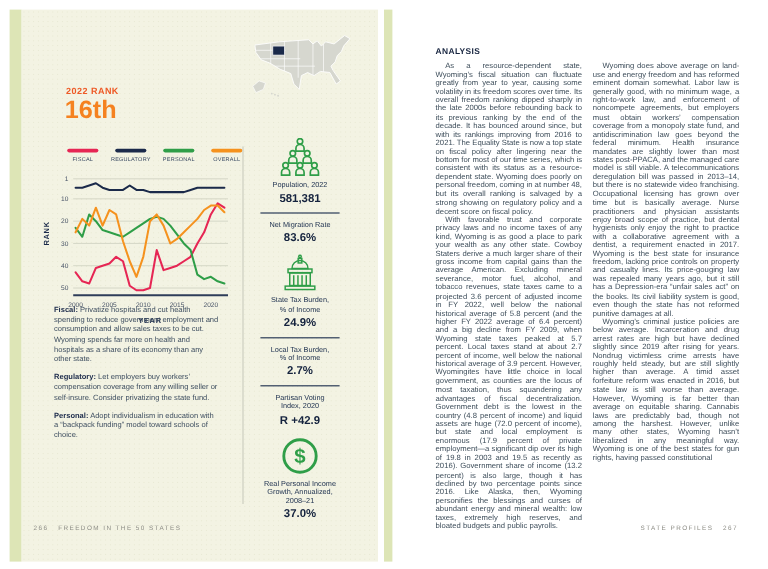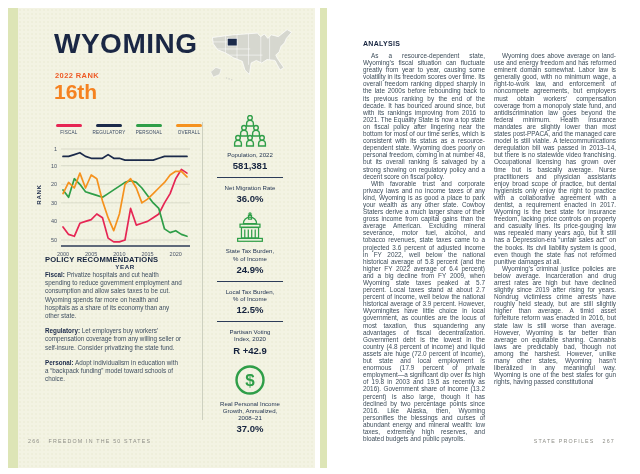--- a/index.html
+++ b/index.html
@@ -53,21 +53,20 @@
   .columns p{margin:0;font-size:6.4px;line-height:7.1px;color:#3d4d5a;
     text-indent:8px;text-align:justify;hyphens:auto;}
   .foot-right{position:absolute;right:17px;top:430px;}
 </style>
 </head>
 <body>
 
 <div class="bar bar-left"></div>
 <div class="cream">
 
-  <div class="title">WYOMING</div>
   <div class="rank-label">2022 RANK</div>
   <div class="rank-value">16th</div>
 
   <svg class="usmap" width="88" height="60" viewBox="0 0 100 64">
     <defs>
       <clipPath id="usclip">
         <path d="M5,11 L28,8 L56,6 L60,10 L64,7 L68,12 L72,8 L80,10 L90,2 L95,5 L89,12 L87,17 L83,21 L81,27 L77,31 L79,35 L86,45 L82,48 L76,37 L67,36 L61,40 L55,37 L49,40 L47,53 L42,48 L39,38 L29,34 L19,28 L11,25 L6,18 Z"></path>
       </clipPath>
     </defs>
     <path d="M5,11 L28,8 L56,6 L60,10 L64,7 L68,12 L72,8 L80,10 L90,2 L95,5 L89,12 L87,17 L83,21 L81,27 L77,31 L79,35 L86,45 L82,48 L76,37 L67,36 L61,40 L55,37 L49,40 L47,53 L42,48 L39,38 L29,34 L19,28 L11,25 L6,18 Z" fill="#d6d7cf" stroke="#ffffff" stroke-width="0.8"></path>
@@ -134,21 +133,20 @@
         <polyline points="29.0,90.0 34.6,97.4 40.3,99.3 45.9,86.3 51.5,84.4 57.2,82.6 62.8,77.0 68.5,80.7 74.1,101.1 79.7,104.9 85.4,104.9 91.0,103.0 96.6,71.4 102.3,88.1 107.9,86.3 113.5,84.4 119.2,80.7 124.8,77.0 130.5,65.9 136.1,56.6 141.7,41.7 147.4,32.4 153.0,36.1" fill="none" stroke="#e62654" stroke-width="1.7" stroke-linejoin="round" stroke-linecap="round"></polyline>
         <polyline points="29.0,19.4 34.6,19.4 40.3,17.6 45.9,15.7 51.5,19.4 57.2,21.3 62.8,21.3 68.5,21.3 74.1,17.6 79.7,21.3 85.4,21.3 91.0,23.1 96.6,23.1 102.3,23.1 107.9,23.1 113.5,23.1 119.2,23.1 124.8,21.3 130.5,19.4 136.1,19.4 141.7,19.4 147.4,19.4 153.0,19.4" fill="none" stroke="#1b2a4a" stroke-width="1.7" stroke-linejoin="round" stroke-linecap="round"></polyline>
         <polyline points="29.0,52.9 34.6,60.3 40.3,41.7 45.9,47.3 51.5,54.7 57.2,56.6 62.8,58.4 68.5,60.3 74.1,56.6 79.7,52.9 85.4,49.1 91.0,45.4 96.6,43.6 102.3,45.4 107.9,51.0 113.5,58.4 119.2,65.9 124.8,71.4 130.5,91.9 136.1,95.6 141.7,93.7 147.4,97.4 153.0,99.3" fill="none" stroke="#2f9e48" stroke-width="1.7" stroke-linejoin="round" stroke-linecap="round"></polyline>
         <polyline points="29.0,56.6 34.6,45.4 40.3,51.0 45.9,36.1 51.5,51.0 57.2,38.0 62.8,41.7 68.5,64.0 74.1,80.7 79.7,93.7 85.4,77.0 91.0,47.3 96.6,41.7 102.3,51.0 107.9,65.9 113.5,62.1 119.2,56.6 124.8,51.0 130.5,45.4 136.1,38.0 141.7,34.3 147.4,34.3 153.0,39.9" fill="none" stroke="#f5921e" stroke-width="1.7" stroke-linejoin="round" stroke-linecap="round"></polyline>
       </svg>
   </div>
 
   <div class="divider"></div>
 
   <div class="policy">
-    <h3>POLICY RECOMMENDATIONS</h3>
     <div id="policy-items">
         <p><b>Fiscal:</b> Privatize hospitals and cut health spending to reduce government employment and consumption and allow sales taxes to be cut. Wyoming spends far more on health and hospitals as a share of its economy than any other state.</p>
         <p><b>Regulatory:</b> Let employers buy workers’ compensation coverage from any willing seller or self-insure. Consider privatizing the state fund.</p>
         <p><b>Personal:</b> Adopt individualism in education with a “backpack funding” model toward schools of choice.</p>
       </div>
   </div>
 
   <div class="stats" id="stats">
       <div class="stat-group">
         <div class="stat-icon"><svg width="40" height="33" viewBox="0 0 40 33" fill="none" stroke="#2f9e48" stroke-width="1.4">
@@ -162,42 +160,42 @@
             <path d="M4.6,31 v-2.2 a3.4,3.4 0 0 1 6.8,0 v2.2 z"></path>
             <circle cx="20" cy="22.8" r="2.3"></circle>
             <path d="M16.6,31 v-2.2 a3.4,3.4 0 0 1 6.8,0 v2.2 z"></path>
             <circle cx="32" cy="22.8" r="2.3"></circle>
             <path d="M28.6,31 v-2.2 a3.4,3.4 0 0 1 6.8,0 v2.2 z"></path>
           </svg></div>
         <div class="stat-label">Population, 2022</div>
         <div class="stat-value">581,381</div>
         <div class="stat-rule"></div>
         <div class="stat-label">Net Migration Rate</div>
-        <div class="stat-value">36.0%</div>
+        <div class="stat-value">83.6%</div>
       </div>
       <div class="stat-group">
         <div class="stat-icon"><svg width="38" height="33" viewBox="0 0 40 34" fill="none" stroke="#2f9e48" stroke-width="1.3">
             <circle cx="20" cy="2.6" r="1.1"></circle>
             <rect x="18.4" y="4.2" width="3.2" height="4"></rect>
             <path d="M13,13 A7,7 0 0 1 27,13 Z"></path>
             <rect x="9.5" y="13.5" width="21" height="3.2"></rect>
             <rect x="11" y="17" width="18" height="11"></rect>
             <line x1="14.5" y1="19" x2="14.5" y2="28"></line>
             <line x1="18.2" y1="19" x2="18.2" y2="28"></line>
             <line x1="21.8" y1="19" x2="21.8" y2="28"></line>
             <line x1="25.5" y1="19" x2="25.5" y2="28"></line>
             <rect x="7" y="28.5" width="26" height="3"></rect>
           </svg></div>
         <div class="stat-label">State Tax Burden,
 % of Income</div>
         <div class="stat-value">24.9%</div>
         <div class="stat-rule"></div>
         <div class="stat-label">Local Tax Burden,
 % of Income</div>
-        <div class="stat-value">12.5%</div>
+        <div class="stat-value">2.7%</div>
         <div class="stat-rule"></div>
         <div class="stat-label">Partisan Voting
 Index, 2020</div>
         <div class="stat-value">R +42.9</div>
       </div>
       <div class="stat-group">
         <div class="stat-icon"><svg width="34" height="34" viewBox="0 0 34 34" fill="none">
             <circle cx="17" cy="17" r="13.5" stroke="#2f9e48" stroke-width="2.4"></circle>
             <text x="17" y="23" text-anchor="middle" font-size="17" font-weight="bold" fill="#2f9e48" stroke="none" font-family="Liberation Sans, sans-serif">$</text>
           </svg></div>

